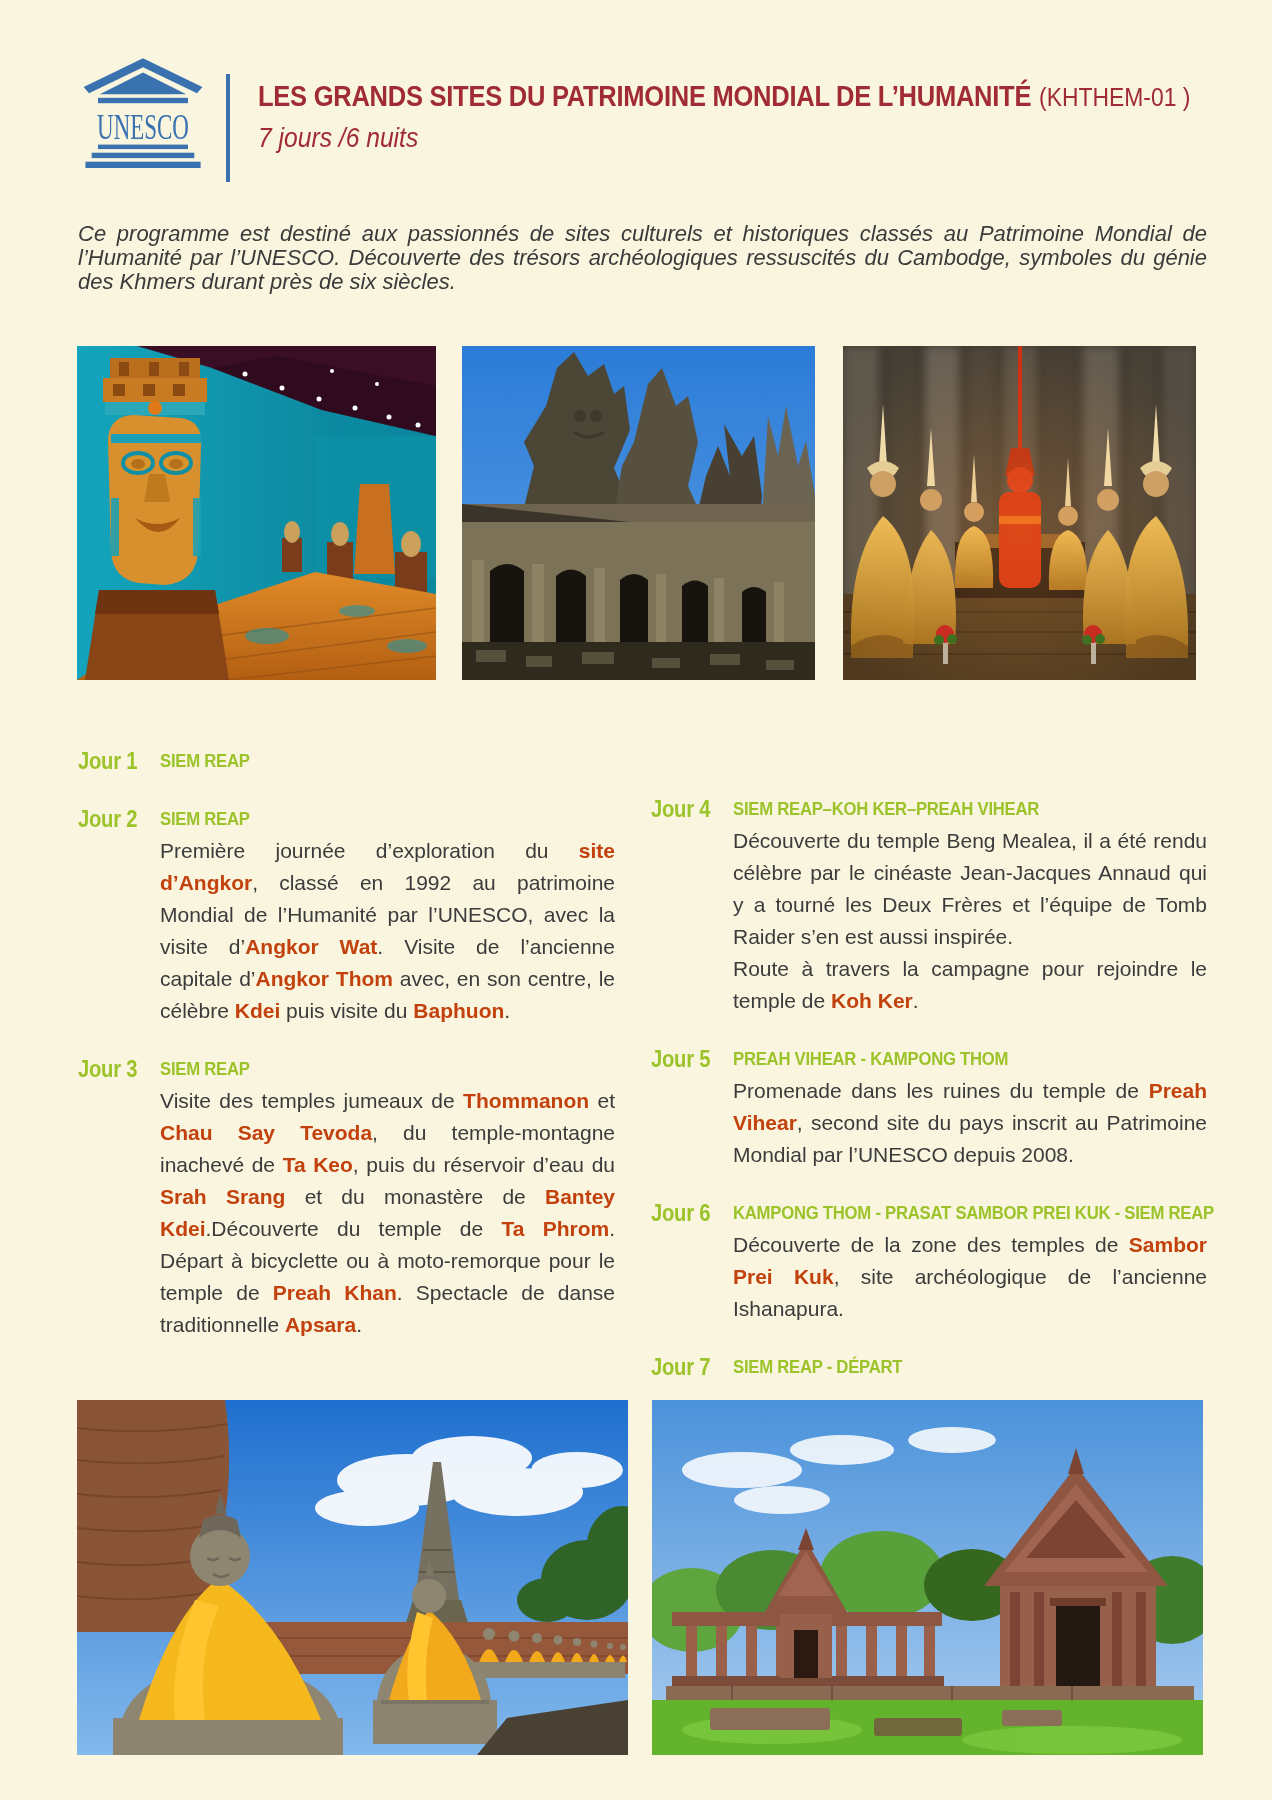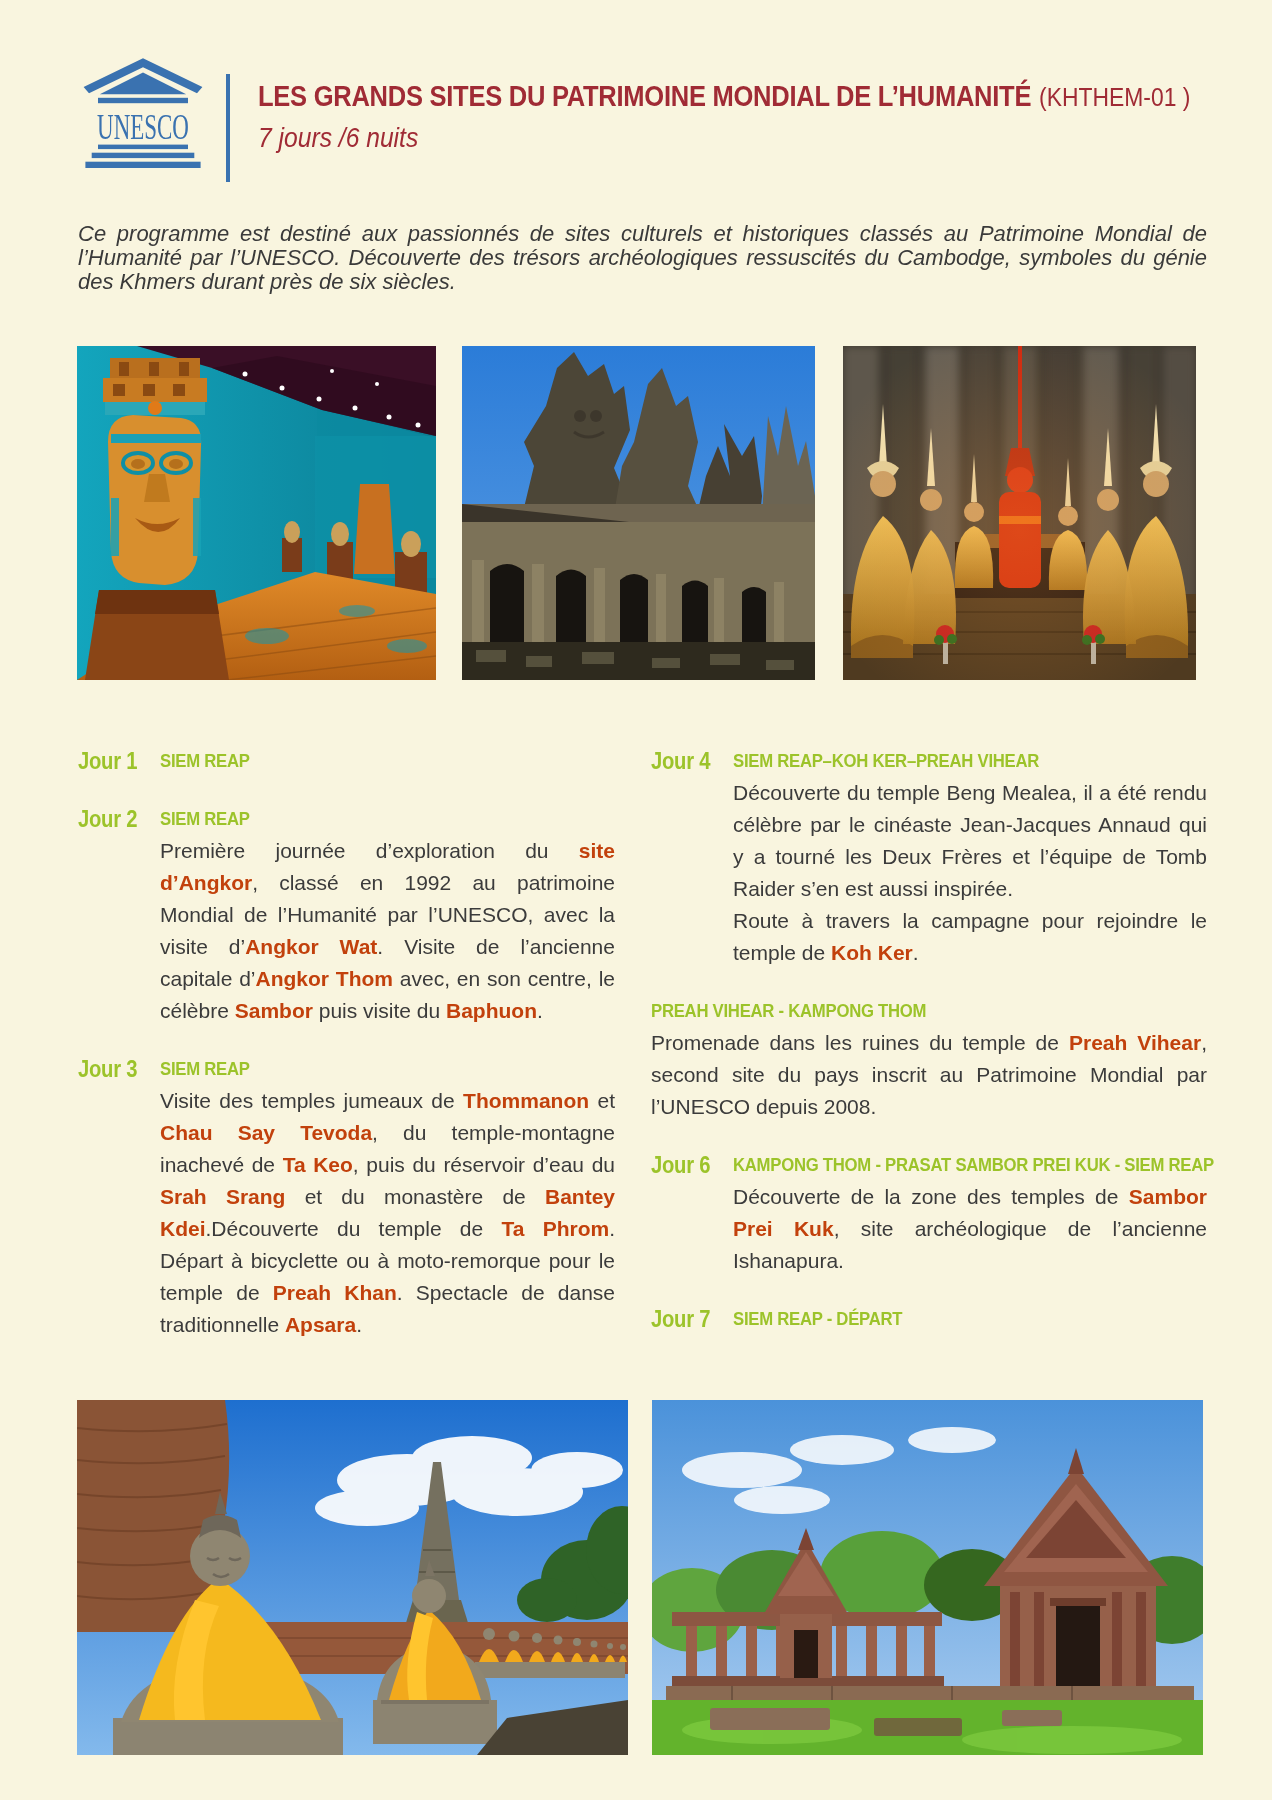--- a/index.html
+++ b/index.html
@@ -31,21 +31,21 @@
   .ph-top{top:346px; height:334px;}
   .ph1{left:77px;  width:359px;}
   .ph2{left:462px; width:353px;}
   .ph3{left:843px; width:353px;}
   .ph-bottom{top:1400px; height:355px;}
   .ph4{left:77px;  width:551px;}
   .ph5{left:652px; width:551px;}
   
   .col{position:absolute; top:745px;}
   .col-left{left:78px;  width:537px;}
-  .col-right{left:651px; width:556px;}
+  .col-right{left:651px; width:556px;margin-top:48px;}
   .day{display:flex; margin-bottom:26px;justify-content:space-between;}
   .day-label{flex:0 0 82px; width:82px; font-weight:bold; font-size:23px; line-height:32px; color:var(--green); letter-spacing:-.3px;}
   .day-content{flex:1; min-width:0;}
   .day-title{font-weight:bold; font-size:19px; line-height:32px; color:var(--green); letter-spacing:-.3px;}
   .day-text{margin:0; font-size:21px; line-height:32px; color:var(--ink); text-align:justify;}
   .day-text b{color:#c2410c;}
 </style>
 </head>
 <body>
 
@@ -293,41 +293,42 @@
       <div class="day">
         <div class="day-label"><span class="cond">Jour 1</span></div>
         <div class="day-content">
           <div class="day-title"><span class="cond">SIEM REAP</span></div>
         </div>
       </div>
       <div class="day">
         <div class="day-label"><span class="cond">Jour 2</span></div>
         <div class="day-content">
           <div class="day-title"><span class="cond">SIEM REAP</span></div>
-          <p class="day-text"><span>Première journée d’exploration du </span><b>site d’Angkor</b><span>, classé en 1992 au patrimoine Mondial de l’Humanité par l’UNESCO, avec la visite d’</span><b>Angkor Wat</b><span>. Visite de l’ancienne capitale d’</span><b>Angkor Thom</b><span> avec, en son centre, le célèbre </span><b>Sambor</b><span> puis visite du </span><b>Baphuon</b><span>.</span></p>
+          <p class="day-text"><span>Première journée d’exploration du </span><b>site d’Angkor</b><span>, classé en 1992 au patrimoine Mondial de l’Humanité par l’UNESCO, avec la visite d’</span><b>Angkor Wat</b><span>. Visite de l’ancienne capitale d’</span><b>Angkor Thom</b><span> avec, en son centre, le célèbre </span><b>Kdei</b><span> puis visite du </span><b>Baphuon</b><span>.</span></p>
         </div>
       </div>
       <div class="day">
         <div class="day-label"><span class="cond">Jour 3</span></div>
         <div class="day-content">
           <div class="day-title"><span class="cond">SIEM REAP</span></div>
           <p class="day-text"><span>Visite des temples jumeaux de </span><b>Thommanon</b><span> et </span><b>Chau Say Tevoda</b><span>, du temple-montagne inachevé de </span><b>Ta Keo</b><span>, puis du réservoir d’eau du </span><b>Srah Srang</b><span> et du monastère de </span><b>Bantey Kdei</b><span>.Découverte du temple de </span><b>Ta Phrom</b><span>. Départ à bicyclette ou à moto-remorque pour le temple de </span><b>Preah Khan</b><span>. Spectacle de danse traditionnelle </span><b>Apsara</b><span>.</span></p>
         </div>
       </div>
     </div>
   <div class="col col-right">
       <div class="day">
         <div class="day-label"><span class="cond">Jour 4</span></div>
         <div class="day-content">
           <div class="day-title"><span class="cond">SIEM REAP–KOH KER–PREAH VIHEAR</span></div>
           <p class="day-text"><span>Découverte du temple Beng Mealea, il a été rendu célèbre par le cinéaste Jean-Jacques Annaud qui y a tourné les Deux Frères et l’équipe de Tomb Raider s’en est aussi inspirée.</span></p>
           <p class="day-text"><span>Route à travers la campagne pour rejoindre le temple de </span><b>Koh Ker</b><span>.</span></p>
         </div>
       </div>
       <div class="day">
+        <div class="day-label"><span class="cond">Jour 5</span></div>
         <div class="day-content">
           <div class="day-title"><span class="cond">PREAH VIHEAR - KAMPONG THOM</span></div>
           <p class="day-text"><span>Promenade dans les ruines du temple de </span><b>Preah Vihear</b><span>, second site du pays inscrit au Patrimoine Mondial par l’UNESCO depuis 2008.</span></p>
         </div>
       </div>
       <div class="day">
         <div class="day-label"><span class="cond">Jour 6</span></div>
         <div class="day-content">
           <div class="day-title"><span class="cond">KAMPONG THOM - PRASAT SAMBOR PREI KUK - SIEM REAP</span></div>
           <p class="day-text"><span>Découverte de la zone des temples de </span><b>Sambor Prei Kuk</b><span>, site archéologique de l’ancienne Ishanapura.</span></p>

